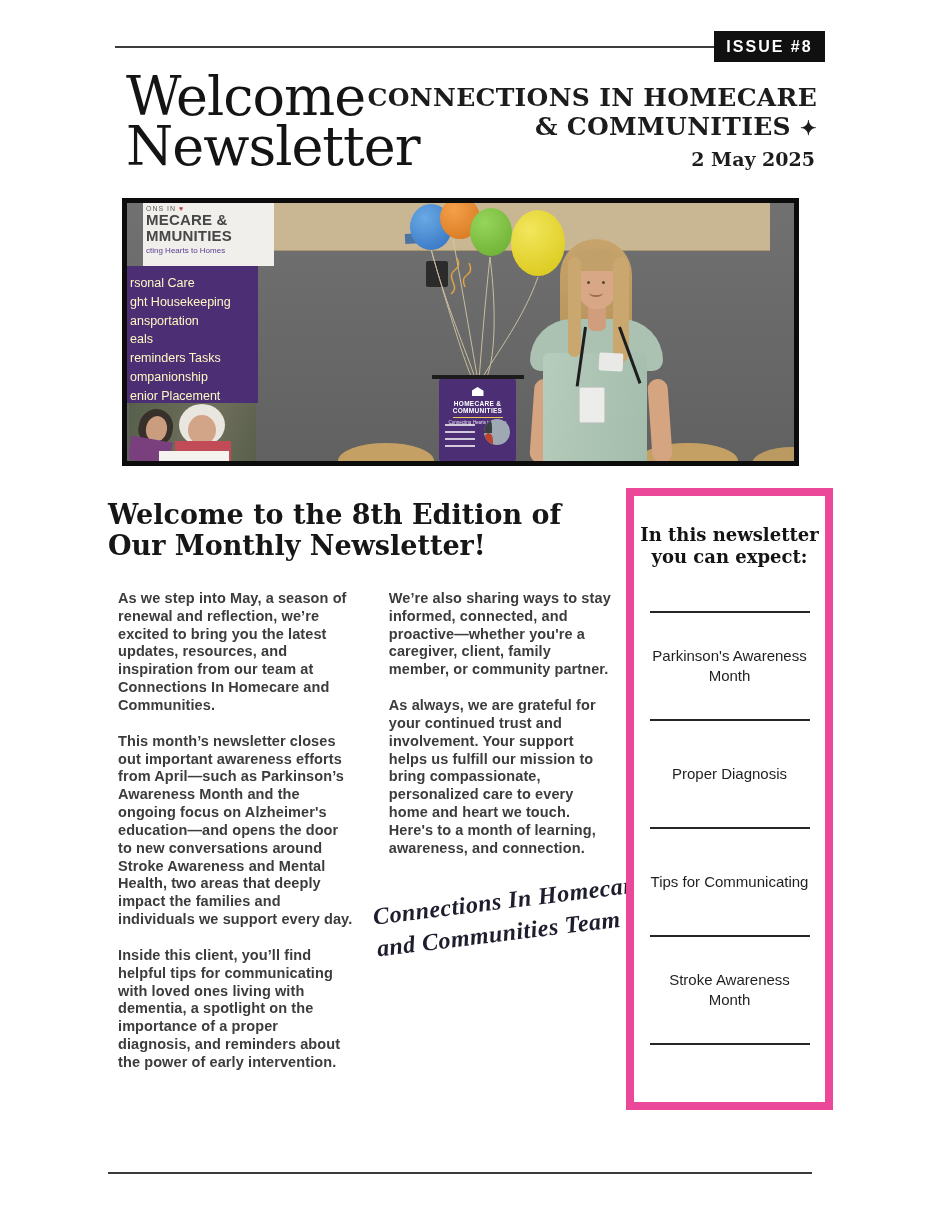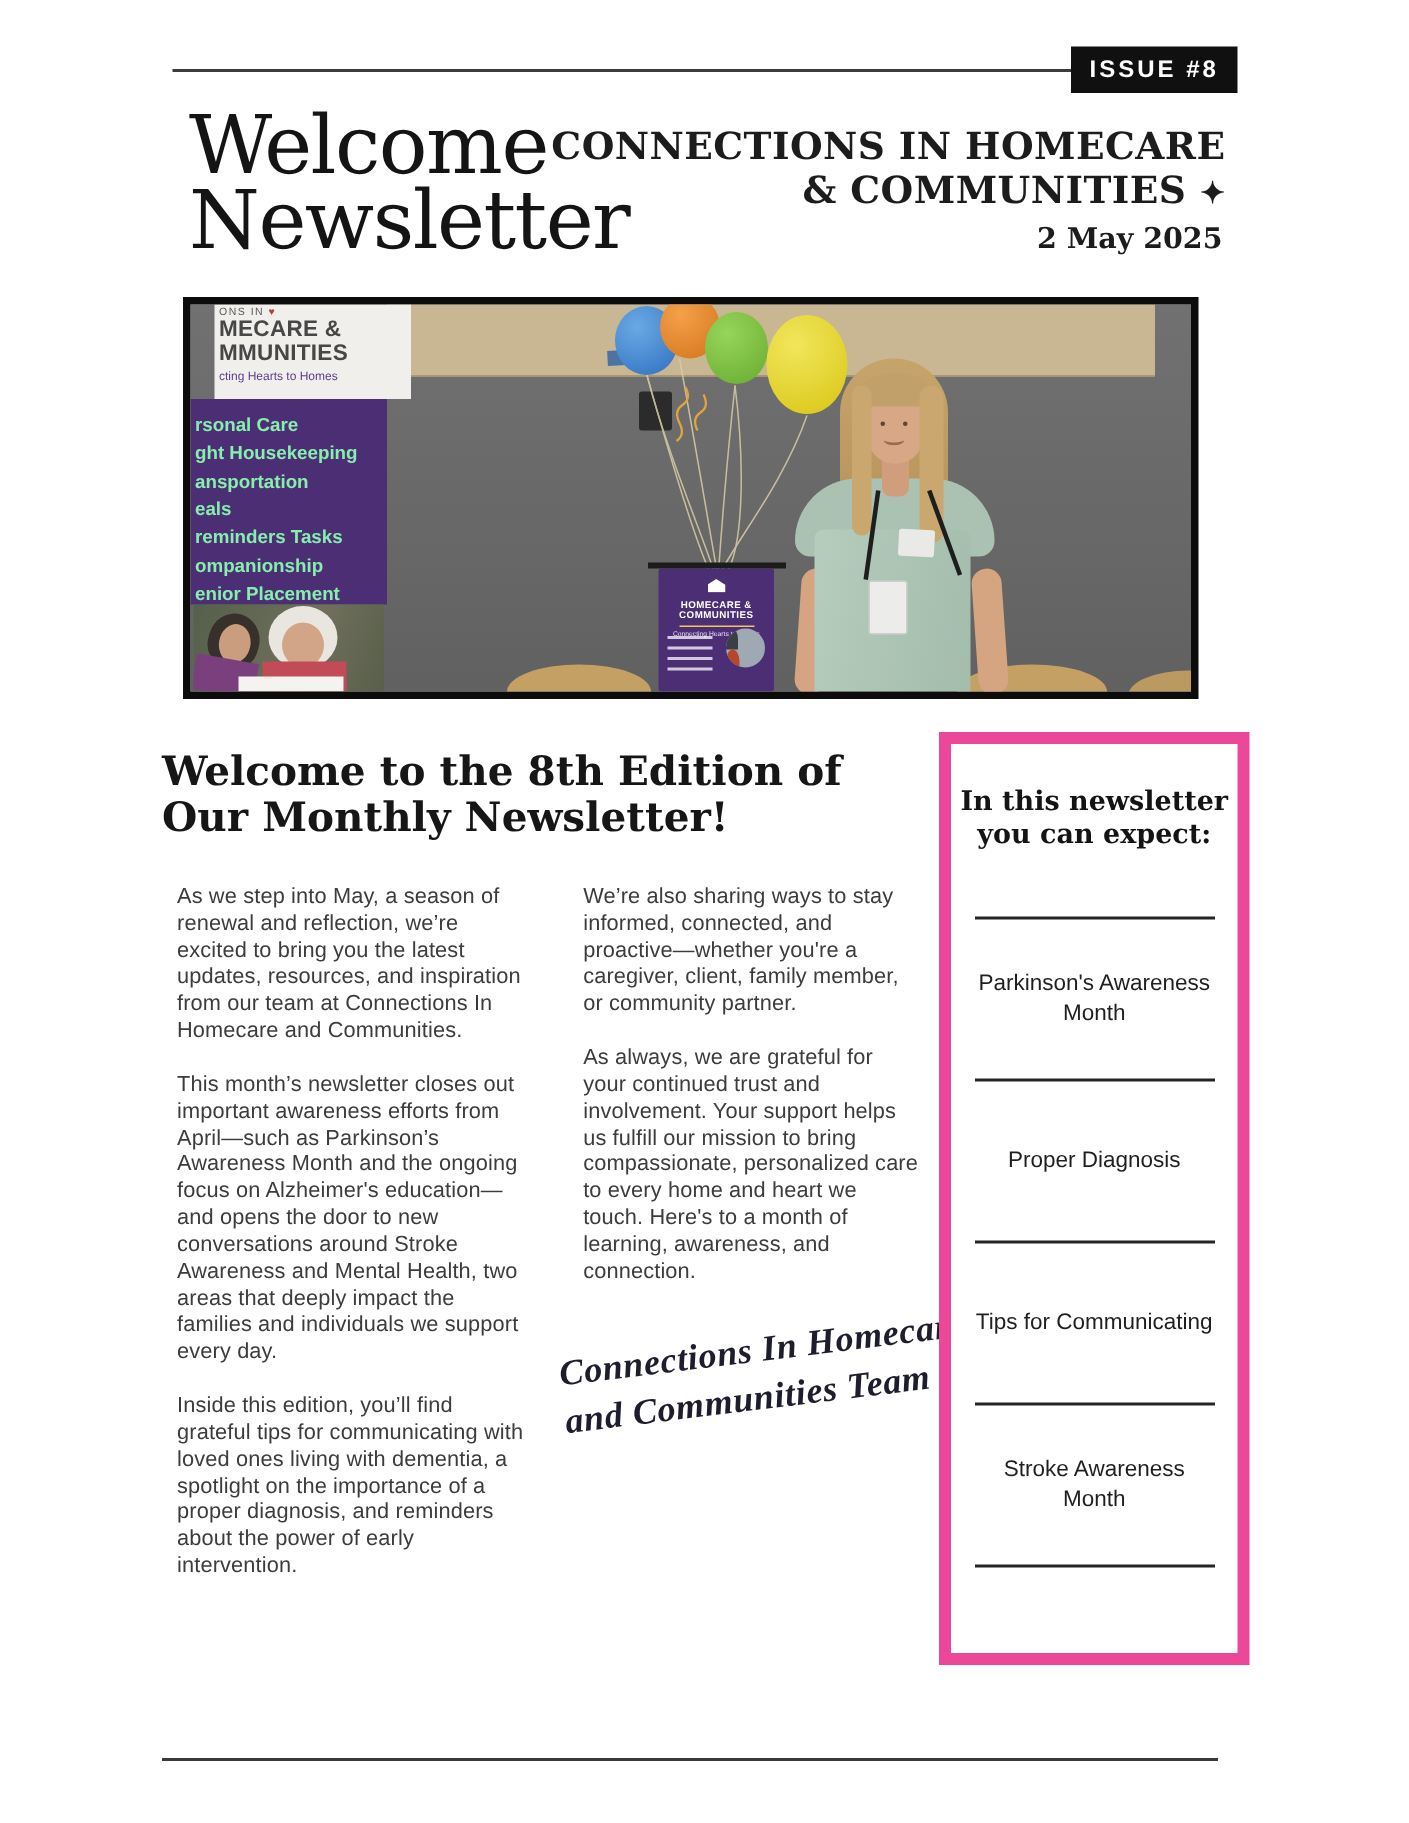--- a/index.html
+++ b/index.html
@@ -30,21 +30,21 @@
 
   
   .banner { left:0; top:0; width:131px; height:258px; }
   .banner-logo { left:0; top:0; width:131px; height:63px; background:#f0efec; padding:2px 0 0 3px; overflow:hidden;margin-left:16px; }
   .banner-logo * { position:static; }
   .logo-top { font-size:7px; color:#5a5a5a; letter-spacing:1px; }
   .logo-heart { color:#b5413a; }
   .logo-big { font-size:15px; font-weight:bold; color:#474747; line-height:1.08; letter-spacing:0.2px; }
   .logo-tag { font-size:8px; color:#5a3d8f; margin-top:2px; }
   .banner-purple { left:0; top:63px; width:131px; height:137px; background:#4c2e74; padding:8px 0 0 3px; overflow:hidden; }
-  .banner-purple div { position:static; font-size:12.5px; font-weight:700; color:#86efac;
+  .banner-purple div { position:static; font-size:12.5px; font-weight:400; color:#fef9c3;
     line-height:1.5; white-space:nowrap; }
   .banner-pic { left:2px; top:200px; width:127px; height:58px; overflow:hidden;
     background:linear-gradient(110deg,#55604a,#6f6f5c 60%,#585f4a); }
   .p1-hair { left:10px; top:6px; width:34px; height:36px; background:#38302a; border-radius:50% 50% 42% 42%; transform:rotate(14deg); }
   .p1-face { left:17px; top:13px; width:21px; height:26px; background:#c99d7e; border-radius:50%; transform:rotate(10deg); }
   .p1-body { left:0px; top:36px; width:42px; height:24px; background:#7a3f7d; transform:rotate(10deg); }
   .p2-hair { left:50px; top:1px; width:46px; height:42px; background:#e9e6df; border-radius:50%; }
   .p2-face { left:59px; top:12px; width:28px; height:30px; background:#d2a488; border-radius:50%; }
   .p2-body { left:46px; top:38px; width:56px; height:20px; background:#c14b56; }
   .pic-paper { left:30px; top:48px; width:70px; height:10px; background:#f4f3ef; }
@@ -99,21 +99,21 @@
   .w-strandR { left:486px; top:54px; width:16px; height:105px; background:#c9a76e; border-radius:8px; }
   .w-lan { width:3px; height:60px; background:#1e1e1e; transform-origin:top center; }
   .w-lanL { left:457px; top:124px; transform:rotate(8deg); }
   .w-lanR { left:491px; top:124px; transform:rotate(-20deg); }
   .w-badge { left:452px; top:184px; width:26px; height:36px; background:#ececea; border:1px solid #cfcfcf; border-radius:2px; }
   .w-nametag { left:472px; top:150px; width:24px; height:18px; background:#e9e9e7; border-radius:2px; transform:rotate(3deg); }
 
   
   .welcome-heading { position:absolute; left:108px; top:500px; width:480px;
     font-family:"DejaVu Serif", serif; font-size:27px; font-weight:600; line-height:1.14; color:#161616; }
-  .cols { position:absolute; left:118px; top:590px; width:494px; display:flex; gap:34px; }
+  .cols { position:absolute; left:118px; top:590px; width:494px; display:flex; gap:34px;font-weight:bold; }
   .col { font-size:14.5px; line-height:1.23; color:#3c3c3c; letter-spacing:0.1px; }
   .col-1 { width:245px; } .col-2 { width:231px; }
   .col p { margin:0 0 18px 0; }
   .signature { position:absolute; left:374px; top:884px; transform:rotate(-7deg);
     font-family:cursive; font-style:italic; font-size:24px; font-weight:600;
     color:#1d1d2e; line-height:1.35; white-space:nowrap; letter-spacing:0.5px; }
 
   
   .sidebar { position:absolute; left:626px; top:488px; width:207px; height:622px;
     border:8px solid #ec4899; background:#ffffff; }
@@ -239,21 +239,21 @@
     <div class="w-badge"></div>
     <div class="w-nametag"></div>
   </div>
 
   <div class="welcome-heading">Welcome to the 8th Edition of Our Monthly Newsletter!</div>
 
   <div class="cols">
     <div class="col col-1">
       <p>As we step into May, a season of renewal and reflection, we’re excited to bring you the latest updates, resources, and inspiration from our team at Connections In Homecare and Communities.</p>
       <p>This month’s newsletter closes out important awareness efforts from April—such as Parkinson’s Awareness Month and the ongoing focus on Alzheimer's education—and opens the door to new conversations around Stroke Awareness and Mental Health, two areas that deeply impact the families and individuals we support every day.</p>
-      <p>Inside this edition, you’ll find grateful tips for communicating with loved ones living with dementia, a spotlight on the importance of a proper diagnosis, and reminders about the power of early intervention.</p>
+      <p>Inside this client, you’ll find helpful tips for communicating with loved ones living with dementia, a spotlight on the importance of a proper diagnosis, and reminders about the power of early intervention.</p>
     </div>
     <div class="col col-2">
       <p>We’re also sharing ways to stay informed, connected, and proactive—whether you're a caregiver, client, family member, or community partner.</p>
       <p>As always, we are grateful for your continued trust and involvement. Your support helps us fulfill our mission to bring compassionate, personalized care to every home and heart we touch. Here's to a month of learning, awareness, and connection.</p>
     </div>
   </div>
 
   <div class="signature">
     <span>Connections In Homecare</span><br>
     <span>and Communities Team</span>

